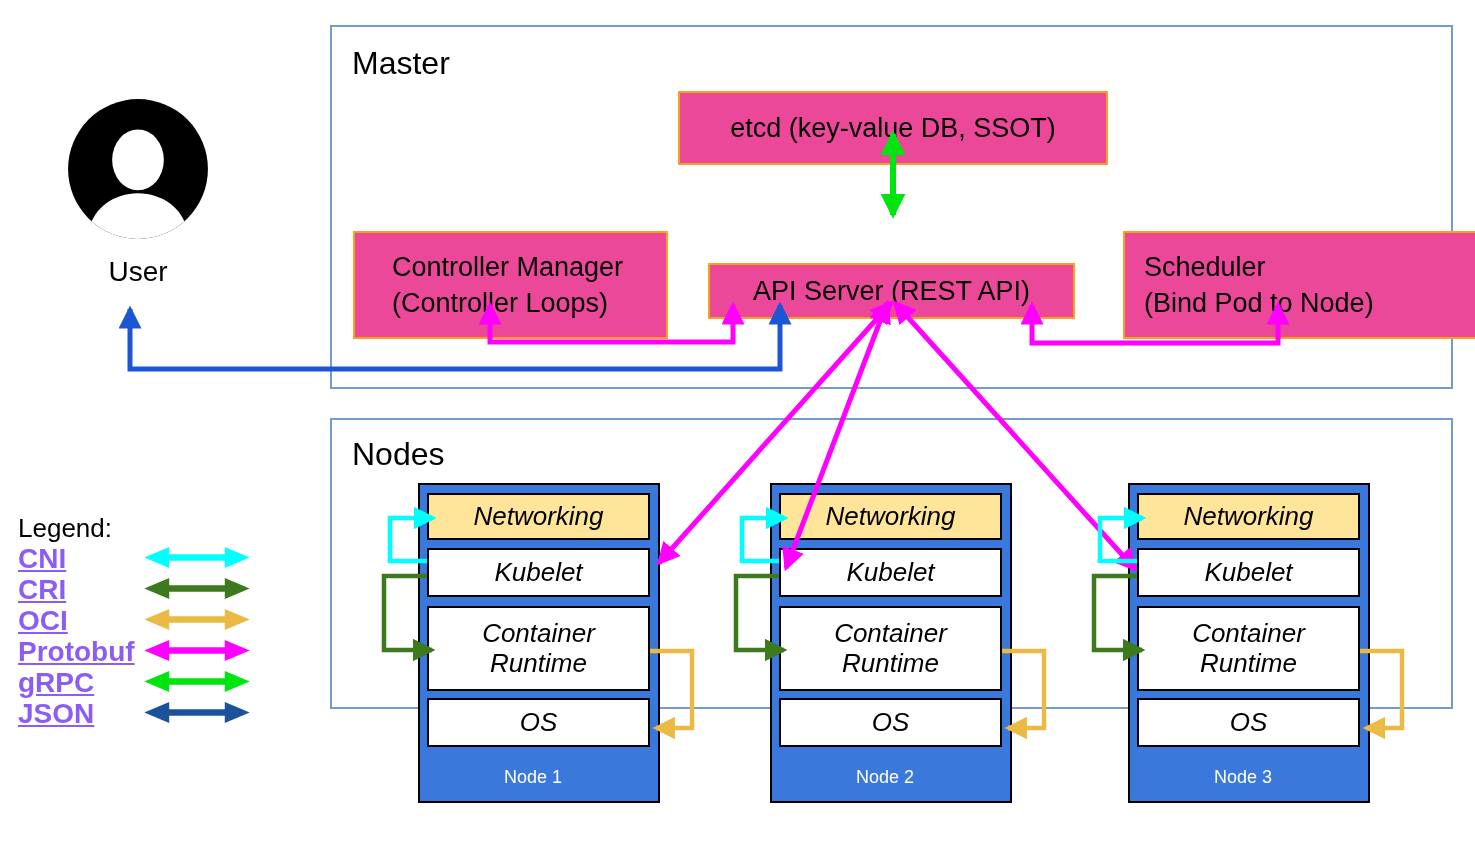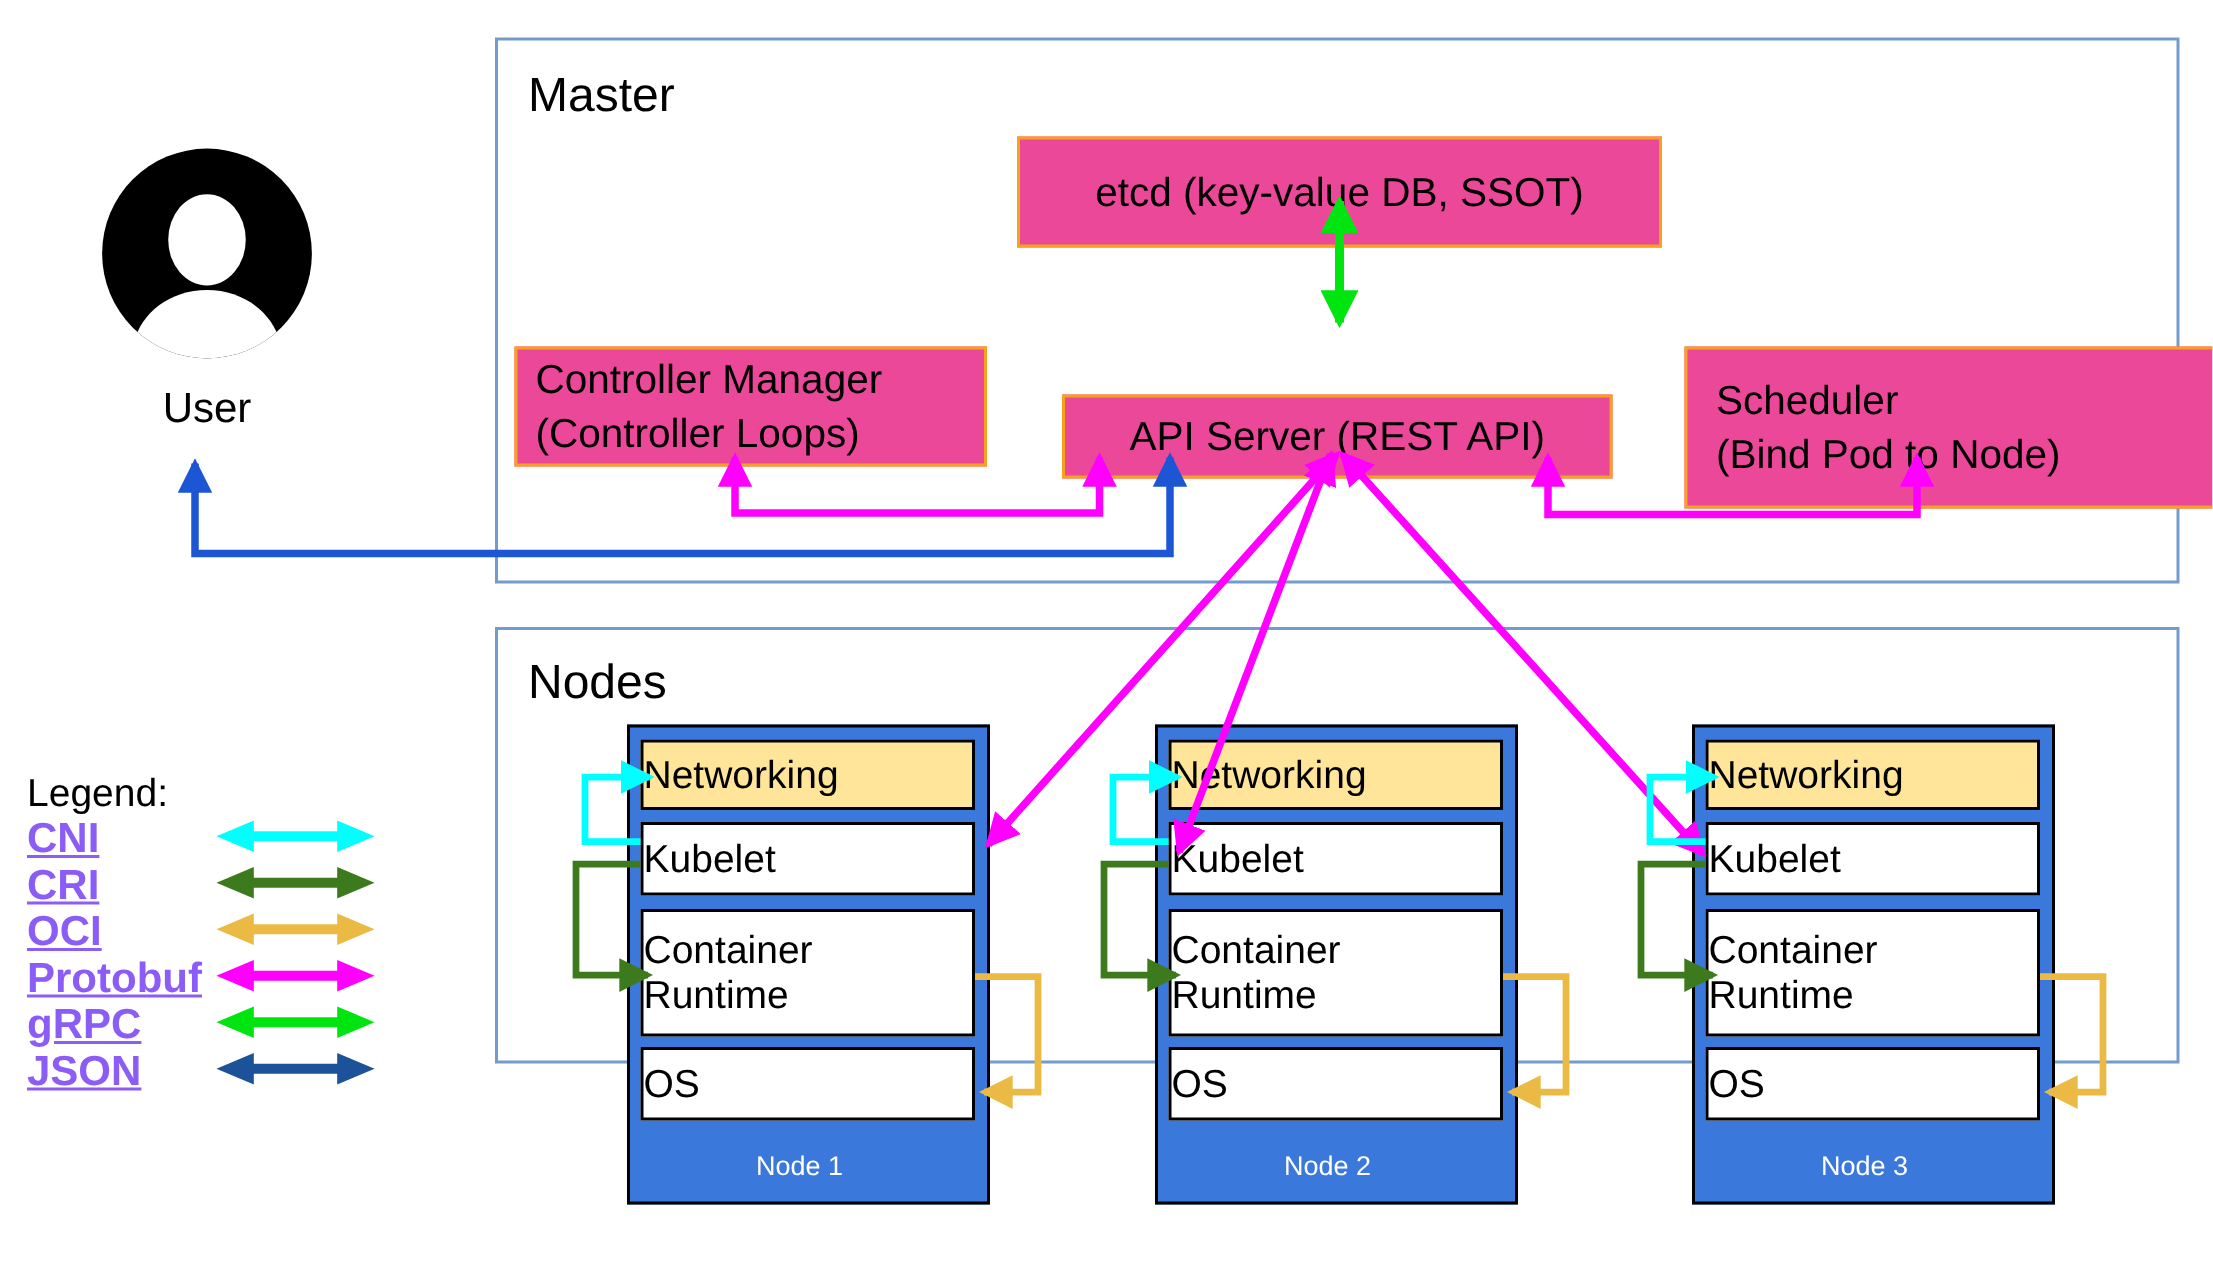--- a/index.html
+++ b/index.html
@@ -20,21 +20,21 @@
   }
   .obox.left{align-items:flex-start;text-align:left;}
   
   .node{
     position:absolute;width:242px;height:320px;background:#3B78DC;
     border:2.5px solid #000;box-sizing:border-box;
   }
   .layer{
     position:absolute;left:7px;width:223px;background:#fff;border:2px solid #000;
     box-sizing:border-box;display:flex;flex-direction:column;justify-content:center;
-    align-items:flex-start;font-size:26px;line-height:1.15;text-align:center;
+    align-items:center;font-size:26px;line-height:1.15;text-align:center;font-style:italic;
   }
   .layer.net{background:#FFE599;}
   .caption{
     position:absolute;left:0;right:12px;top:270px;height:45px;display:flex;
     align-items:center;justify-content:center;color:#fff;font-size:18px;
   }
   
   #user-icon{position:absolute;left:62px;top:93px;width:152px;height:152px;}
   #user-label{position:absolute;left:62px;top:256px;width:152px;text-align:center;font-size:28px;}
   
@@ -71,21 +71,21 @@
     <div class="section-title" style="left:20px;top:18px;">Master</div>
 
     <div class="obox" style="left:346px;top:23px;width:430px;height:74px;">
       <span>etcd (key-value DB, SSOT)</span>
     </div>
 
     <div class="obox" style="left:376px;top:195px;width:367px;height:56px;">
       <span>API Server (REST API)</span>
     </div>
 
-    <div class="obox left" style="left:11px;top:163px;width:315px;height:80px;padding-left:12px;">
+    <div class="obox left" style="left:21px;top:163px;width:315px;height:108px;padding-left:37px;">
       <span>Controller Manager</span>
       <span>(Controller Loops)</span>
     </div>
 
     <div class="obox left" style="left:791px;top:163px;width:355px;height:108px;padding-left:19px;">
       <span>Scheduler</span>
       <span>(Bind Pod to Node)</span>
     </div>
   </div>
 

